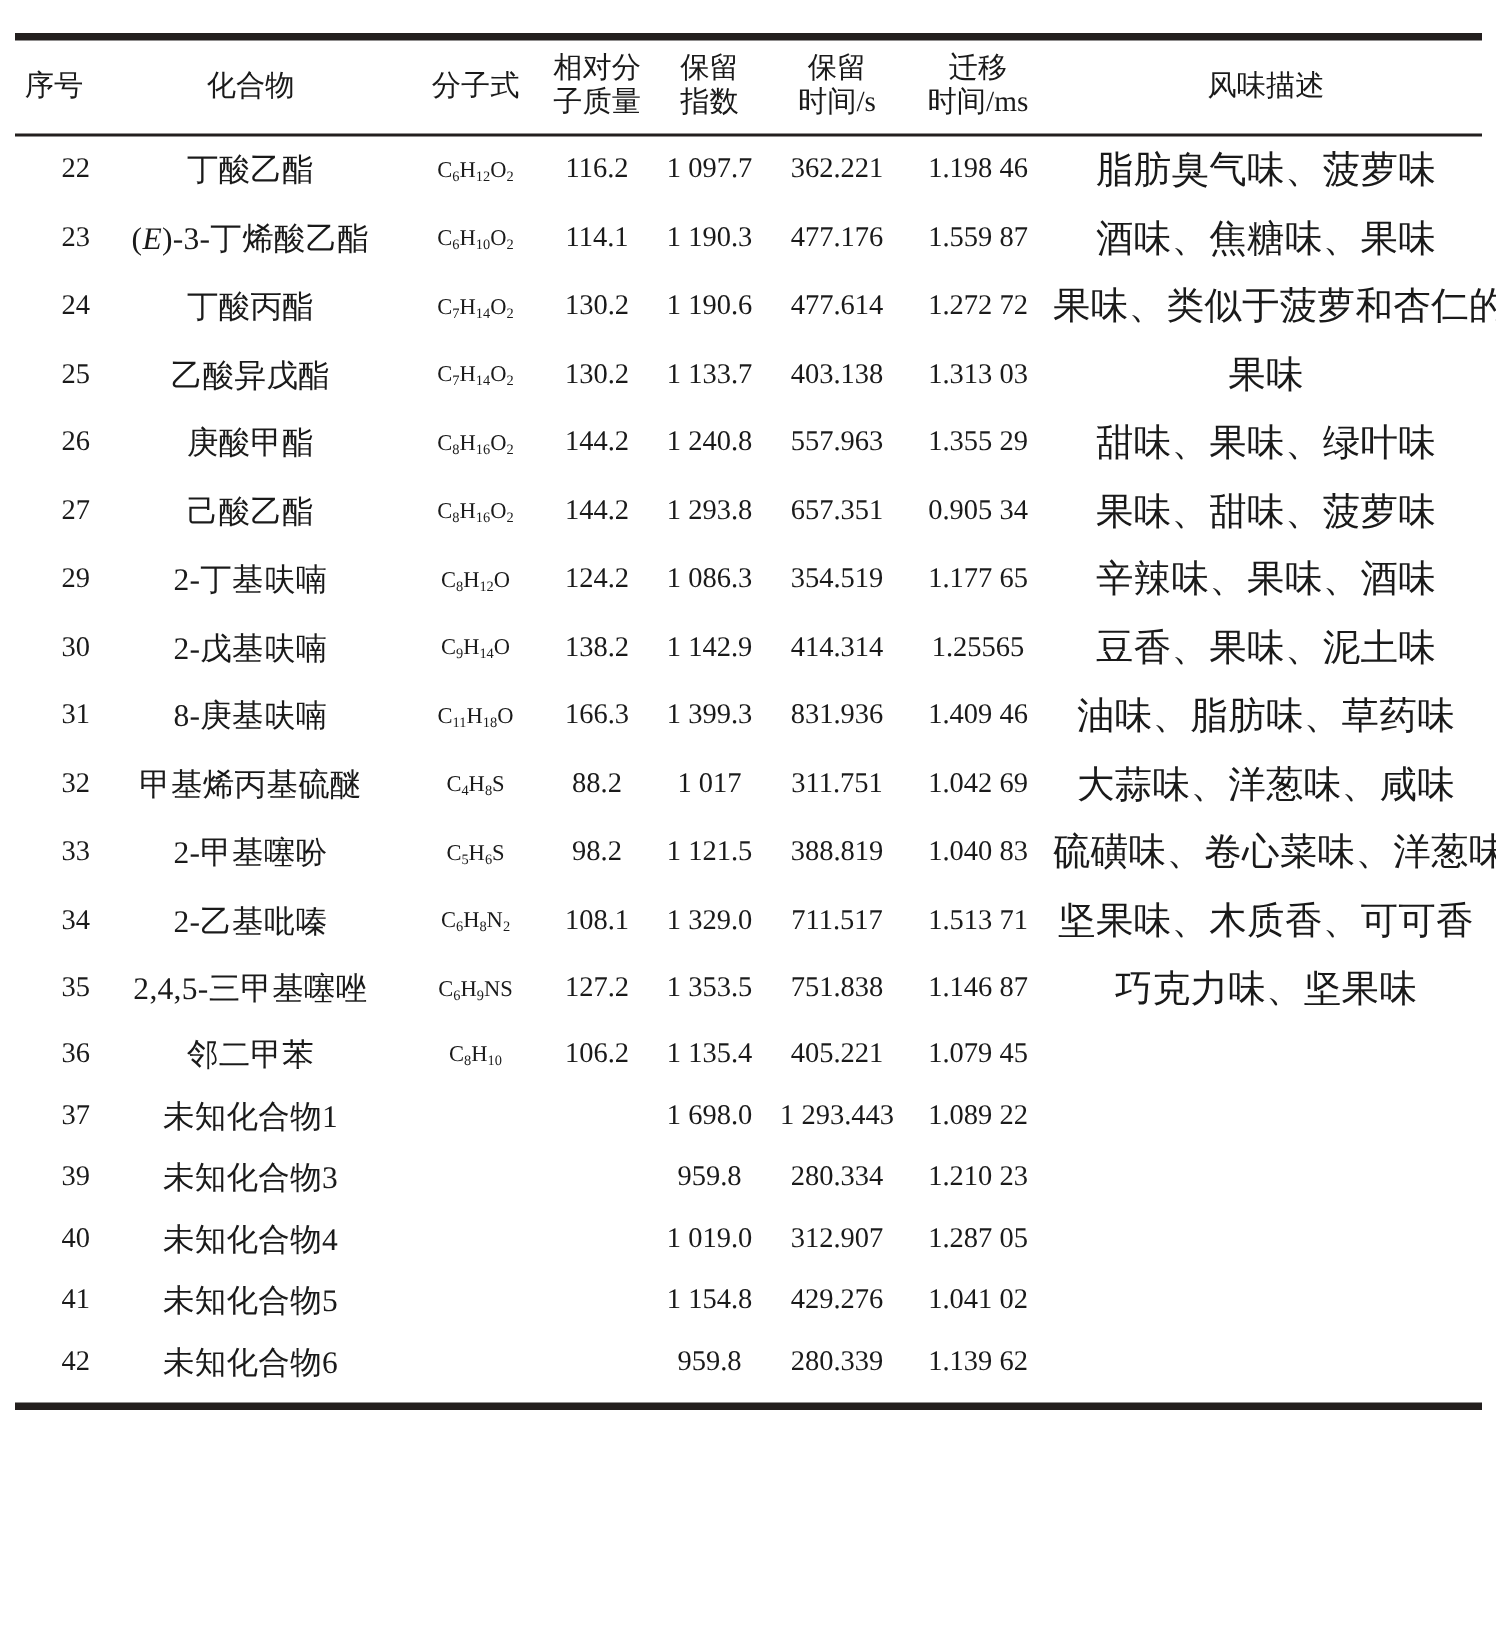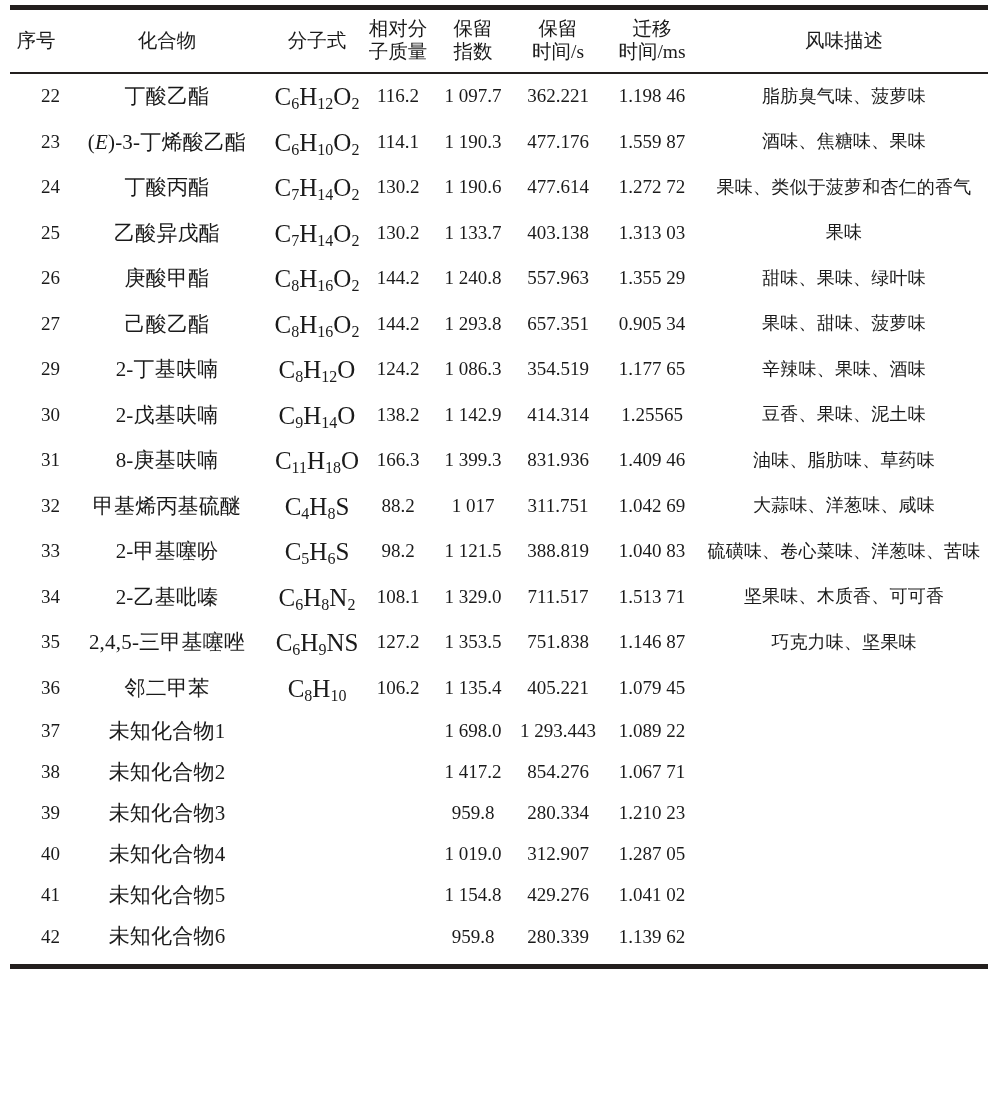--- a/index.html
+++ b/index.html
@@ -11,21 +11,21 @@
     width: 997px;
     height: 1096px;
     font-family: "Liberation Serif", "DejaVu Serif", serif;
     color: #1a1a1a;
     overflow: hidden;
   }
 
   #table-wrap {
     position: absolute;
     left: 10px;
-    top: 5px;
+    top: 22px;
     width: 978px;
   }
 
   table.vol-table {
     border-collapse: collapse;
     width: 978px;
     table-layout: fixed;
     font-size: 19px;
   }
 
@@ -65,23 +65,23 @@
   col.c-name    { width: 210px; }
   col.c-form    { width: 90px; }
   col.c-mass    { width: 72px; }
   col.c-ri      { width: 78px; }
   col.c-rt      { width: 92px; }
   col.c-dt      { width: 96px; }
   col.c-flav    { width: 288px; }
 
   td.cell-no   { font-size: 19px; text-align: right; }
   td.cell-name { font-size: 21px; letter-spacing: 0.2px; }
-  td.cell-form { font-size: 25px; }
+  td.cell-form { font-size: 15px; }
   td.cell-num  { font-size: 19px; }
-  td.cell-flav { font-size: 18px; letter-spacing: 0.2px; }
+  td.cell-flav { font-size: 25px; letter-spacing: 0.2px; }
 
   sub {
     font-size: 0.64em;
     vertical-align: -0.28em;
     line-height: 0;
   }
   .ital { font-style: italic; }
 
   
   tr.spacer td { padding: 0; height: 6px; }
@@ -278,30 +278,20 @@
           <td class="cell-no">37</td>
           <td class="cell-name">未知化合物1</td>
           <td class="cell-form"></td>
           <td class="cell-num"></td>
           <td class="cell-num">1 698.0</td>
           <td class="cell-num">1 293.443</td>
           <td class="cell-num">1.089 22</td>
           <td class="cell-flav"></td>
         </tr>
         <tr>
-          <td class="cell-no">38</td>
-          <td class="cell-name">未知化合物2</td>
-          <td class="cell-form"></td>
-          <td class="cell-num"></td>
-          <td class="cell-num">1 417.2</td>
-          <td class="cell-num">854.276</td>
-          <td class="cell-num">1.067 71</td>
-          <td class="cell-flav"></td>
-        </tr>
-        <tr>
           <td class="cell-no">39</td>
           <td class="cell-name">未知化合物3</td>
           <td class="cell-form"></td>
           <td class="cell-num"></td>
           <td class="cell-num">959.8</td>
           <td class="cell-num">280.334</td>
           <td class="cell-num">1.210 23</td>
           <td class="cell-flav"></td>
         </tr>
         <tr>

